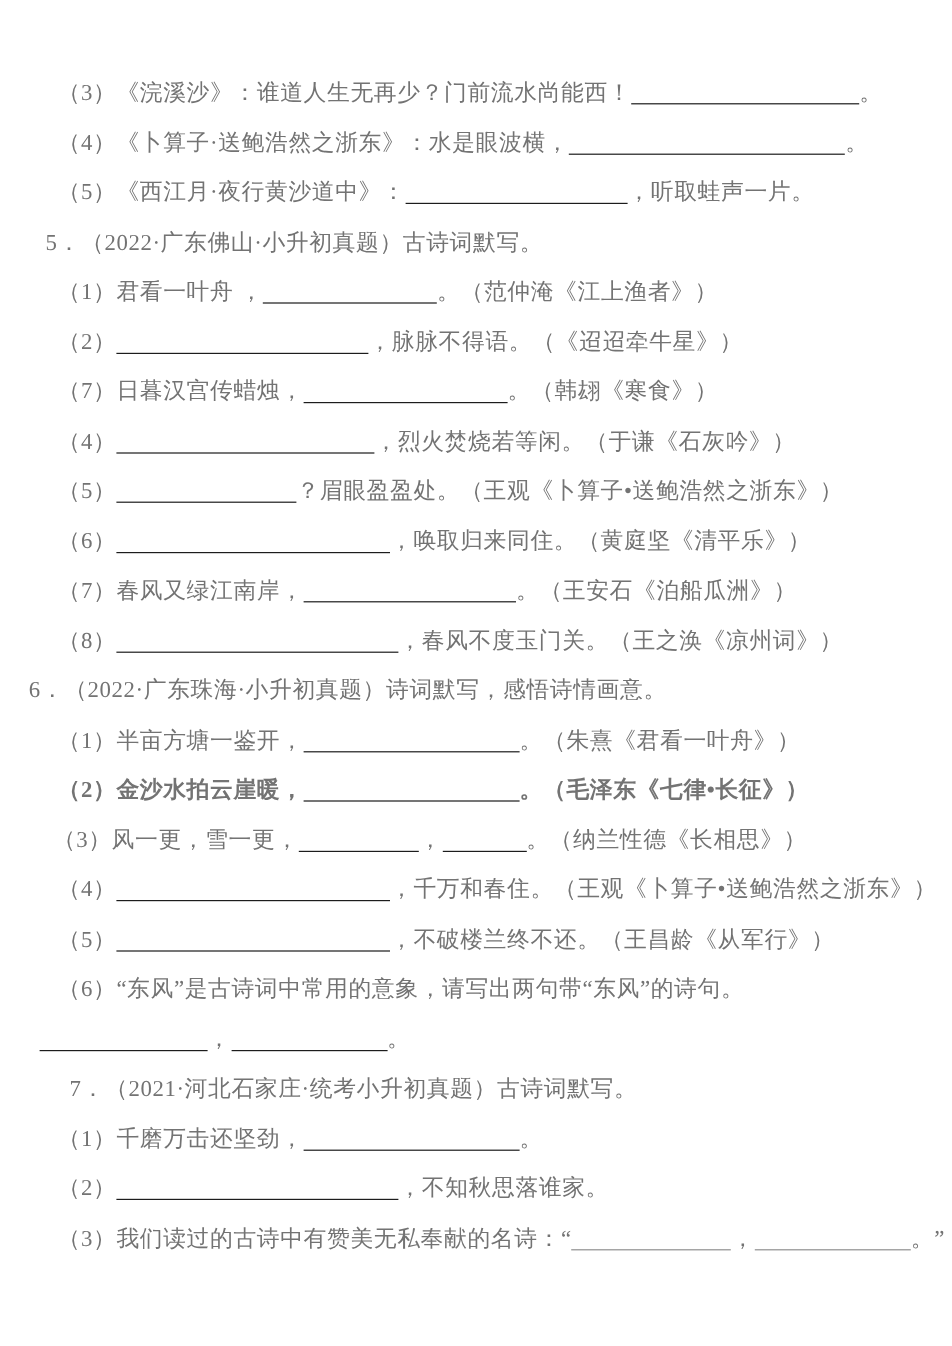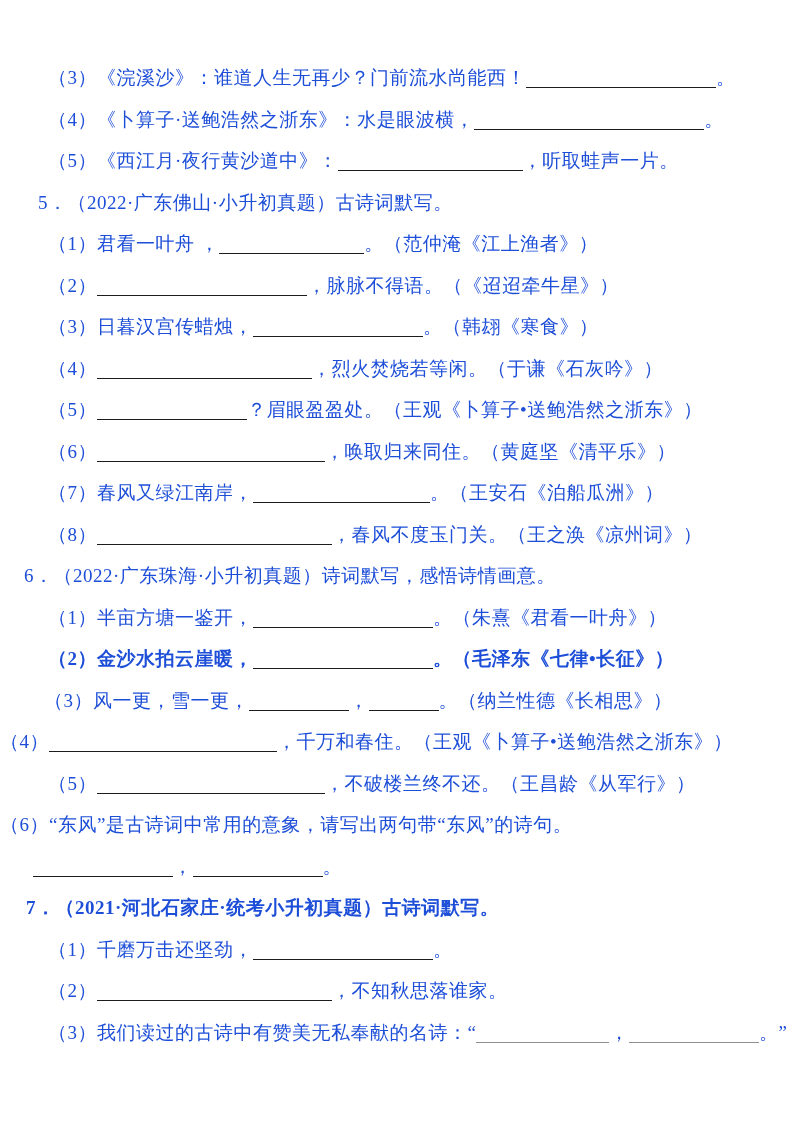--- a/index.html
+++ b/index.html
@@ -25,40 +25,40 @@
     display: inline-block;
     height: 1px;
     border-bottom: 1.6px solid #1c1c1c;
     vertical-align: -4px;
   }
   .blank.gray { border-bottom-color: var(--blank-gray, #8f8f8f); }
 </style>
 </head>
 <body>
 
-<div class="page" style="background: rgb(255, 255, 255); color: #1d4ed8;">
+<div class="page" style="background: rgb(255, 255, 255); color: #737373;">
   <div class="content">
       <div class="row" style="padding-left: 48px;"><span class="txt">（3）《浣溪沙》：谁道人生无再少？门前流水尚能西！</span><span class="blank" style="width: 190px; border-bottom-color: rgb(28, 28, 28);"></span><span class="txt">。</span></div>
       <div class="row" style="padding-left: 48px;"><span class="txt">（4）《卜算子·送鲍浩然之浙东》：水是眼波横，</span><span class="blank" style="width: 230px; border-bottom-color: rgb(28, 28, 28);"></span><span class="txt">。</span></div>
       <div class="row" style="padding-left: 48px;"><span class="txt">（5）《西江月·夜行黄沙道中》：</span><span class="blank" style="width: 185px; border-bottom-color: rgb(28, 28, 28);"></span><span class="txt">，听取蛙声一片。</span></div>
       <div class="row" style="padding-left: 38px;"><span class="txt">5．（2022·广东佛山·小升初真题）古诗词默写。</span></div>
       <div class="row" style="padding-left: 48px;"><span class="txt">（1）君看一叶舟 ，</span><span class="blank" style="width: 145px; border-bottom-color: rgb(28, 28, 28);"></span><span class="txt">。（范仲淹《江上渔者》）</span></div>
       <div class="row" style="padding-left: 48px;"><span class="txt">（2）</span><span class="blank" style="width: 210px; border-bottom-color: rgb(28, 28, 28);"></span><span class="txt">，脉脉不得语。（《迢迢牵牛星》）</span></div>
-      <div class="row" style="padding-left: 48px;"><span class="txt">（3）日暮汉宫传蜡烛，</span><span class="blank" style="width: 170px; border-bottom-color: rgb(28, 28, 28);"></span><span class="txt">。（韩翃《寒食》）</span></div>
+      <div class="row" style="padding-left: 48px;"><span class="txt">（7）日暮汉宫传蜡烛，</span><span class="blank" style="width: 170px; border-bottom-color: rgb(28, 28, 28);"></span><span class="txt">。（韩翃《寒食》）</span></div>
       <div class="row" style="padding-left: 48px;"><span class="txt">（4）</span><span class="blank" style="width: 215px; border-bottom-color: rgb(28, 28, 28);"></span><span class="txt">，烈火焚烧若等闲。（于谦《石灰吟》）</span></div>
       <div class="row" style="padding-left: 48px;"><span class="txt">（5）</span><span class="blank" style="width: 150px; border-bottom-color: rgb(28, 28, 28);"></span><span class="txt">？眉眼盈盈处。（王观《卜算子•送鲍浩然之浙东》）</span></div>
       <div class="row" style="padding-left: 48px;"><span class="txt">（6）</span><span class="blank" style="width: 228px; border-bottom-color: rgb(28, 28, 28);"></span><span class="txt">，唤取归来同住。（黄庭坚《清平乐》）</span></div>
       <div class="row" style="padding-left: 48px;"><span class="txt">（7）春风又绿江南岸，</span><span class="blank" style="width: 177px; border-bottom-color: rgb(28, 28, 28);"></span><span class="txt">。（王安石《泊船瓜洲》）</span></div>
       <div class="row" style="padding-left: 48px;"><span class="txt">（8）</span><span class="blank" style="width: 235px; border-bottom-color: rgb(28, 28, 28);"></span><span class="txt">，春风不度玉门关。（王之涣《凉州词》）</span></div>
       <div class="row" style="padding-left: 24px;"><span class="txt">6．（2022·广东珠海·小升初真题）诗词默写，感悟诗情画意。</span></div>
       <div class="row" style="padding-left: 48px;"><span class="txt">（1）半亩方塘一鉴开，</span><span class="blank" style="width: 180px; border-bottom-color: rgb(28, 28, 28);"></span><span class="txt">。（朱熹《君看一叶舟》）</span></div>
       <div class="row" style="padding-left: 48px; font-weight: bold;"><span class="txt">（2）金沙水拍云崖暖，</span><span class="blank" style="width: 180px; border-bottom-color: rgb(28, 28, 28);"></span><span class="txt">。（毛泽东《七律•长征》）</span></div>
       <div class="row" style="padding-left: 44px;"><span class="txt">（3）风一更，雪一更，</span><span class="blank" style="width: 100px; border-bottom-color: rgb(28, 28, 28);"></span><span class="txt">，</span><span class="blank" style="width: 70px; border-bottom-color: rgb(28, 28, 28);"></span><span class="txt">。（纳兰性德《长相思》）</span></div>
-      <div class="row" style=""><span class="txt">（4）</span><span class="blank" style="width: 228px; border-bottom-color: rgb(28, 28, 28);"></span><span class="txt">，千万和春住。（王观《卜算子•送鲍浩然之浙东》）</span></div>
+      <div class="row" style="padding-left: 48px;"><span class="txt">（4）</span><span class="blank" style="width: 228px; border-bottom-color: rgb(28, 28, 28);"></span><span class="txt">，千万和春住。（王观《卜算子•送鲍浩然之浙东》）</span></div>
       <div class="row" style="padding-left: 48px;"><span class="txt">（5）</span><span class="blank" style="width: 228px; border-bottom-color: rgb(28, 28, 28);"></span><span class="txt">，不破楼兰终不还。（王昌龄《从军行》）</span></div>
-      <div class="row" style=""><span class="txt">（6）“东风”是古诗词中常用的意象，请写出两句带“东风”的诗句。</span></div>
+      <div class="row" style="padding-left: 48px;"><span class="txt">（6）“东风”是古诗词中常用的意象，请写出两句带“东风”的诗句。</span></div>
       <div class="row" style="padding-left: 33px;"><span class="blank" style="width: 140px; border-bottom-color: rgb(28, 28, 28);"></span><span class="txt">，</span><span class="blank" style="width: 130px; border-bottom-color: rgb(28, 28, 28);"></span><span class="txt">。</span></div>
-      <div class="row" style="padding-left: 26px; font-weight: bold;"><span class="txt">7．（2021·河北石家庄·统考小升初真题）古诗词默写。</span></div>
+      <div class="row" style="padding-left: 58px;"><span class="txt">7．（2021·河北石家庄·统考小升初真题）古诗词默写。</span></div>
       <div class="row" style="padding-left: 48px;"><span class="txt">（1）千磨万击还坚劲，</span><span class="blank" style="width: 180px; border-bottom-color: rgb(28, 28, 28);"></span><span class="txt">。</span></div>
       <div class="row" style="padding-left: 48px;"><span class="txt">（2）</span><span class="blank" style="width: 235px; border-bottom-color: rgb(28, 28, 28);"></span><span class="txt">，不知秋思落谁家。</span></div>
       <div class="row" style="padding-left: 48px;"><span class="txt">（3）我们读过的古诗中有赞美无私奉献的名诗：“</span><span class="blank gray" style="width: 133px; border-bottom-color: rgb(143, 143, 143);"></span><span class="txt">，</span><span class="blank gray" style="width: 130px; border-bottom-color: rgb(143, 143, 143);"></span><span class="txt">。”</span></div>
     </div>
 </div>
 
 </body></html>

